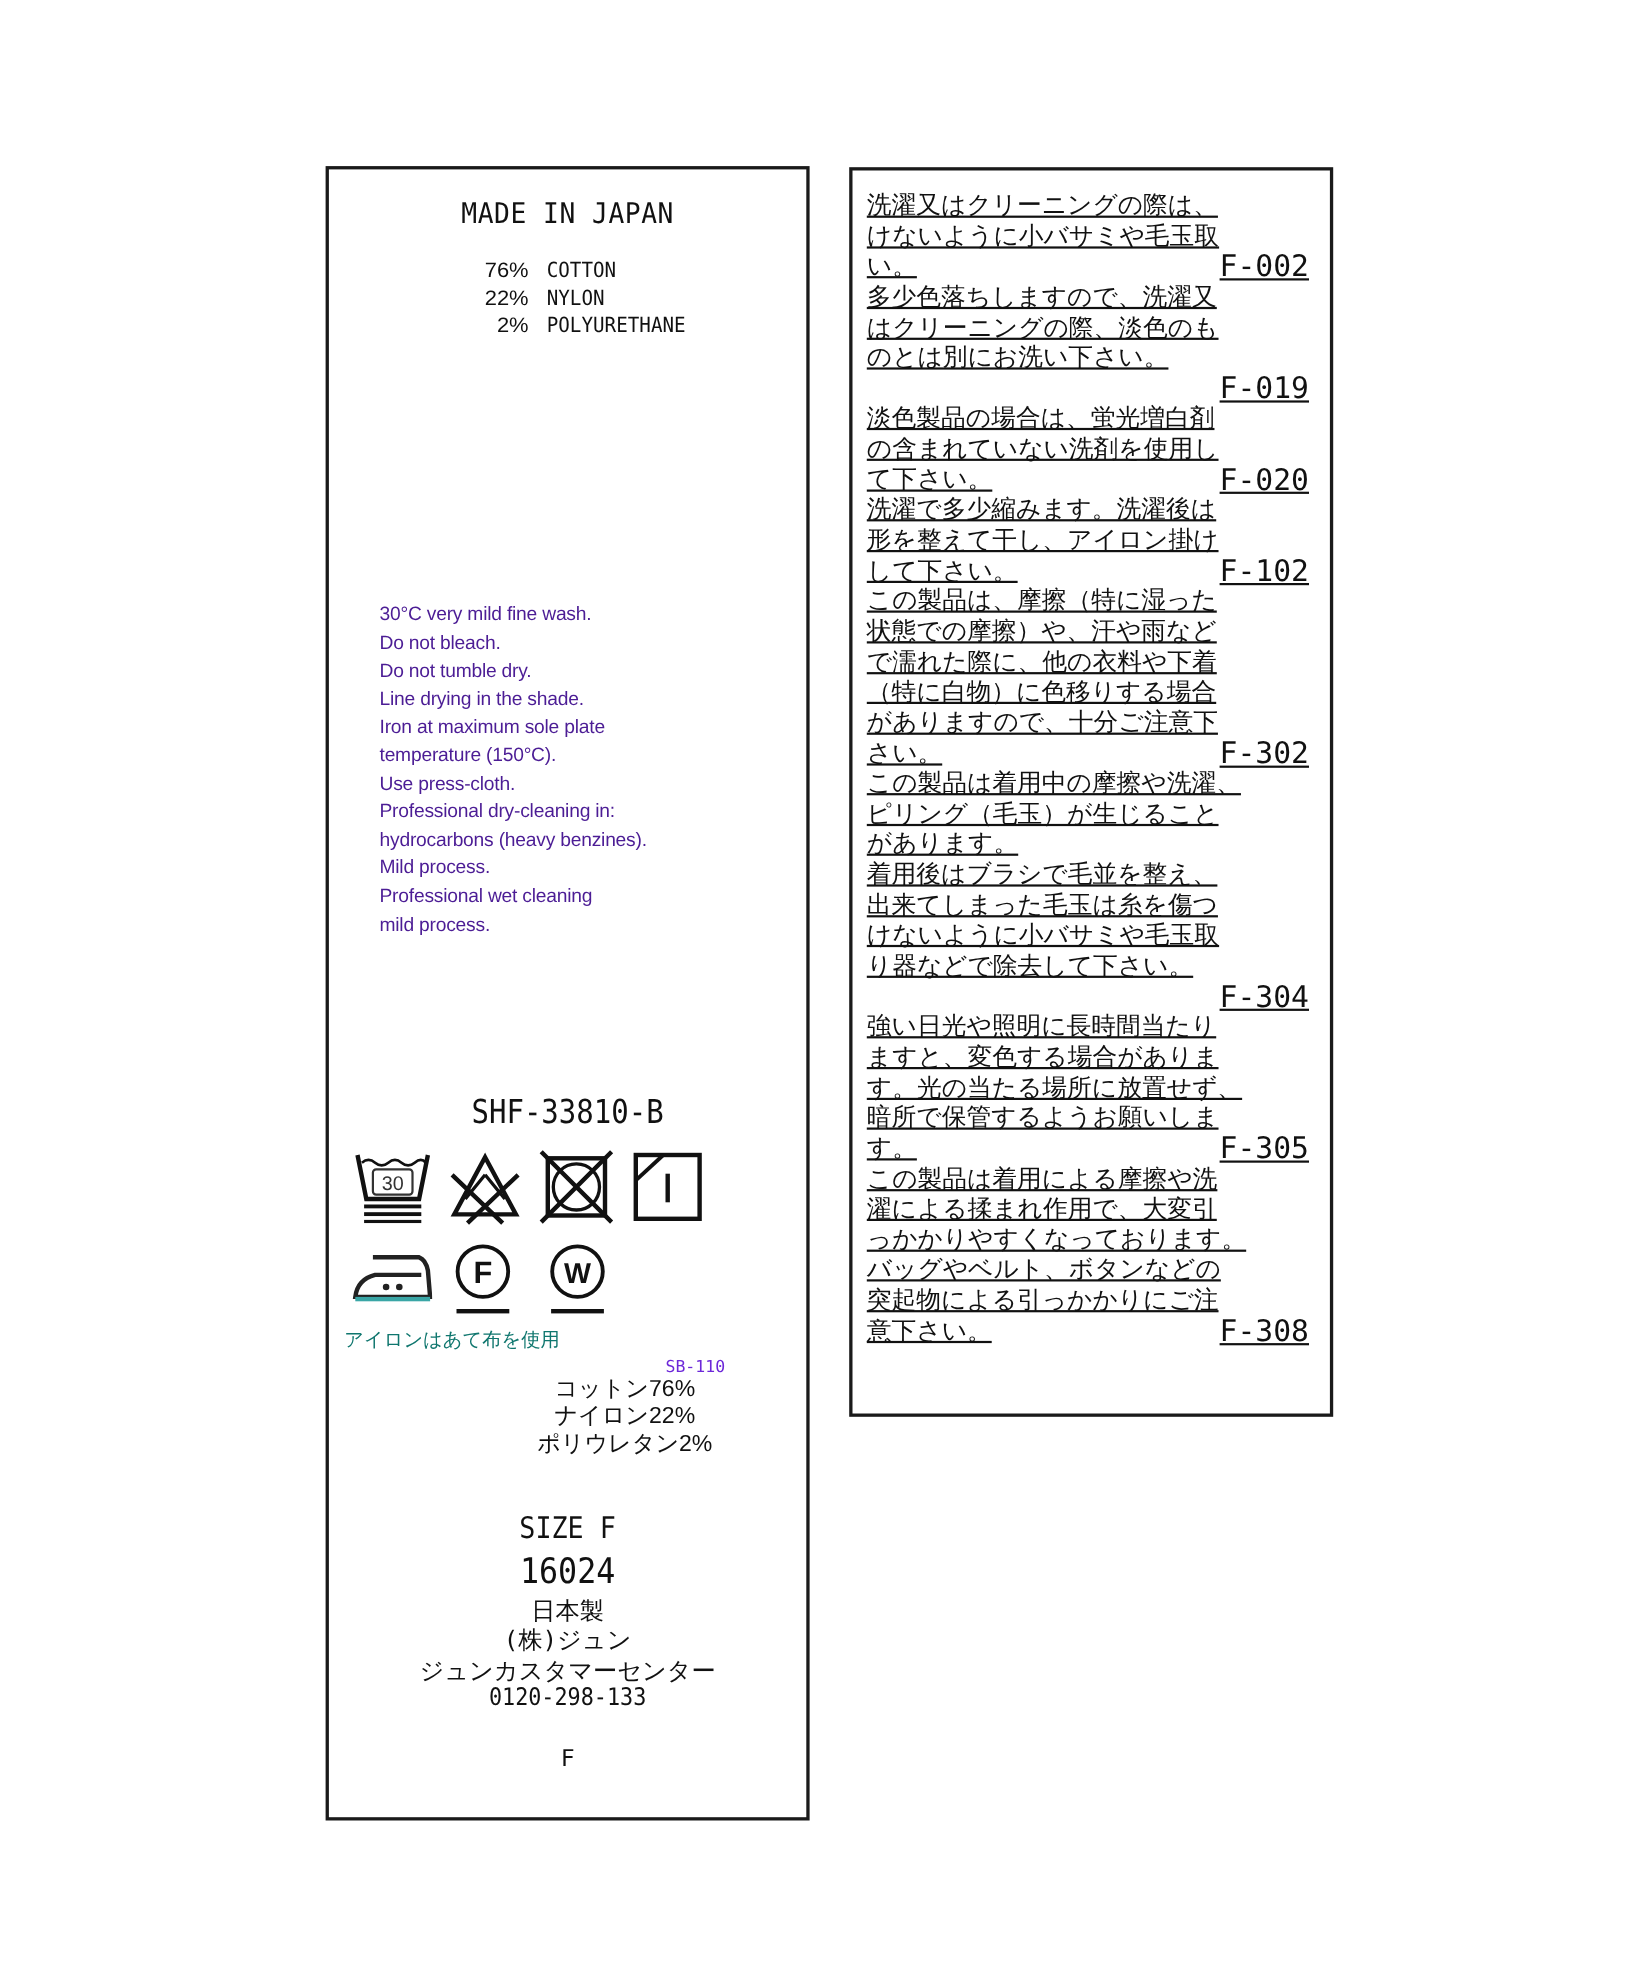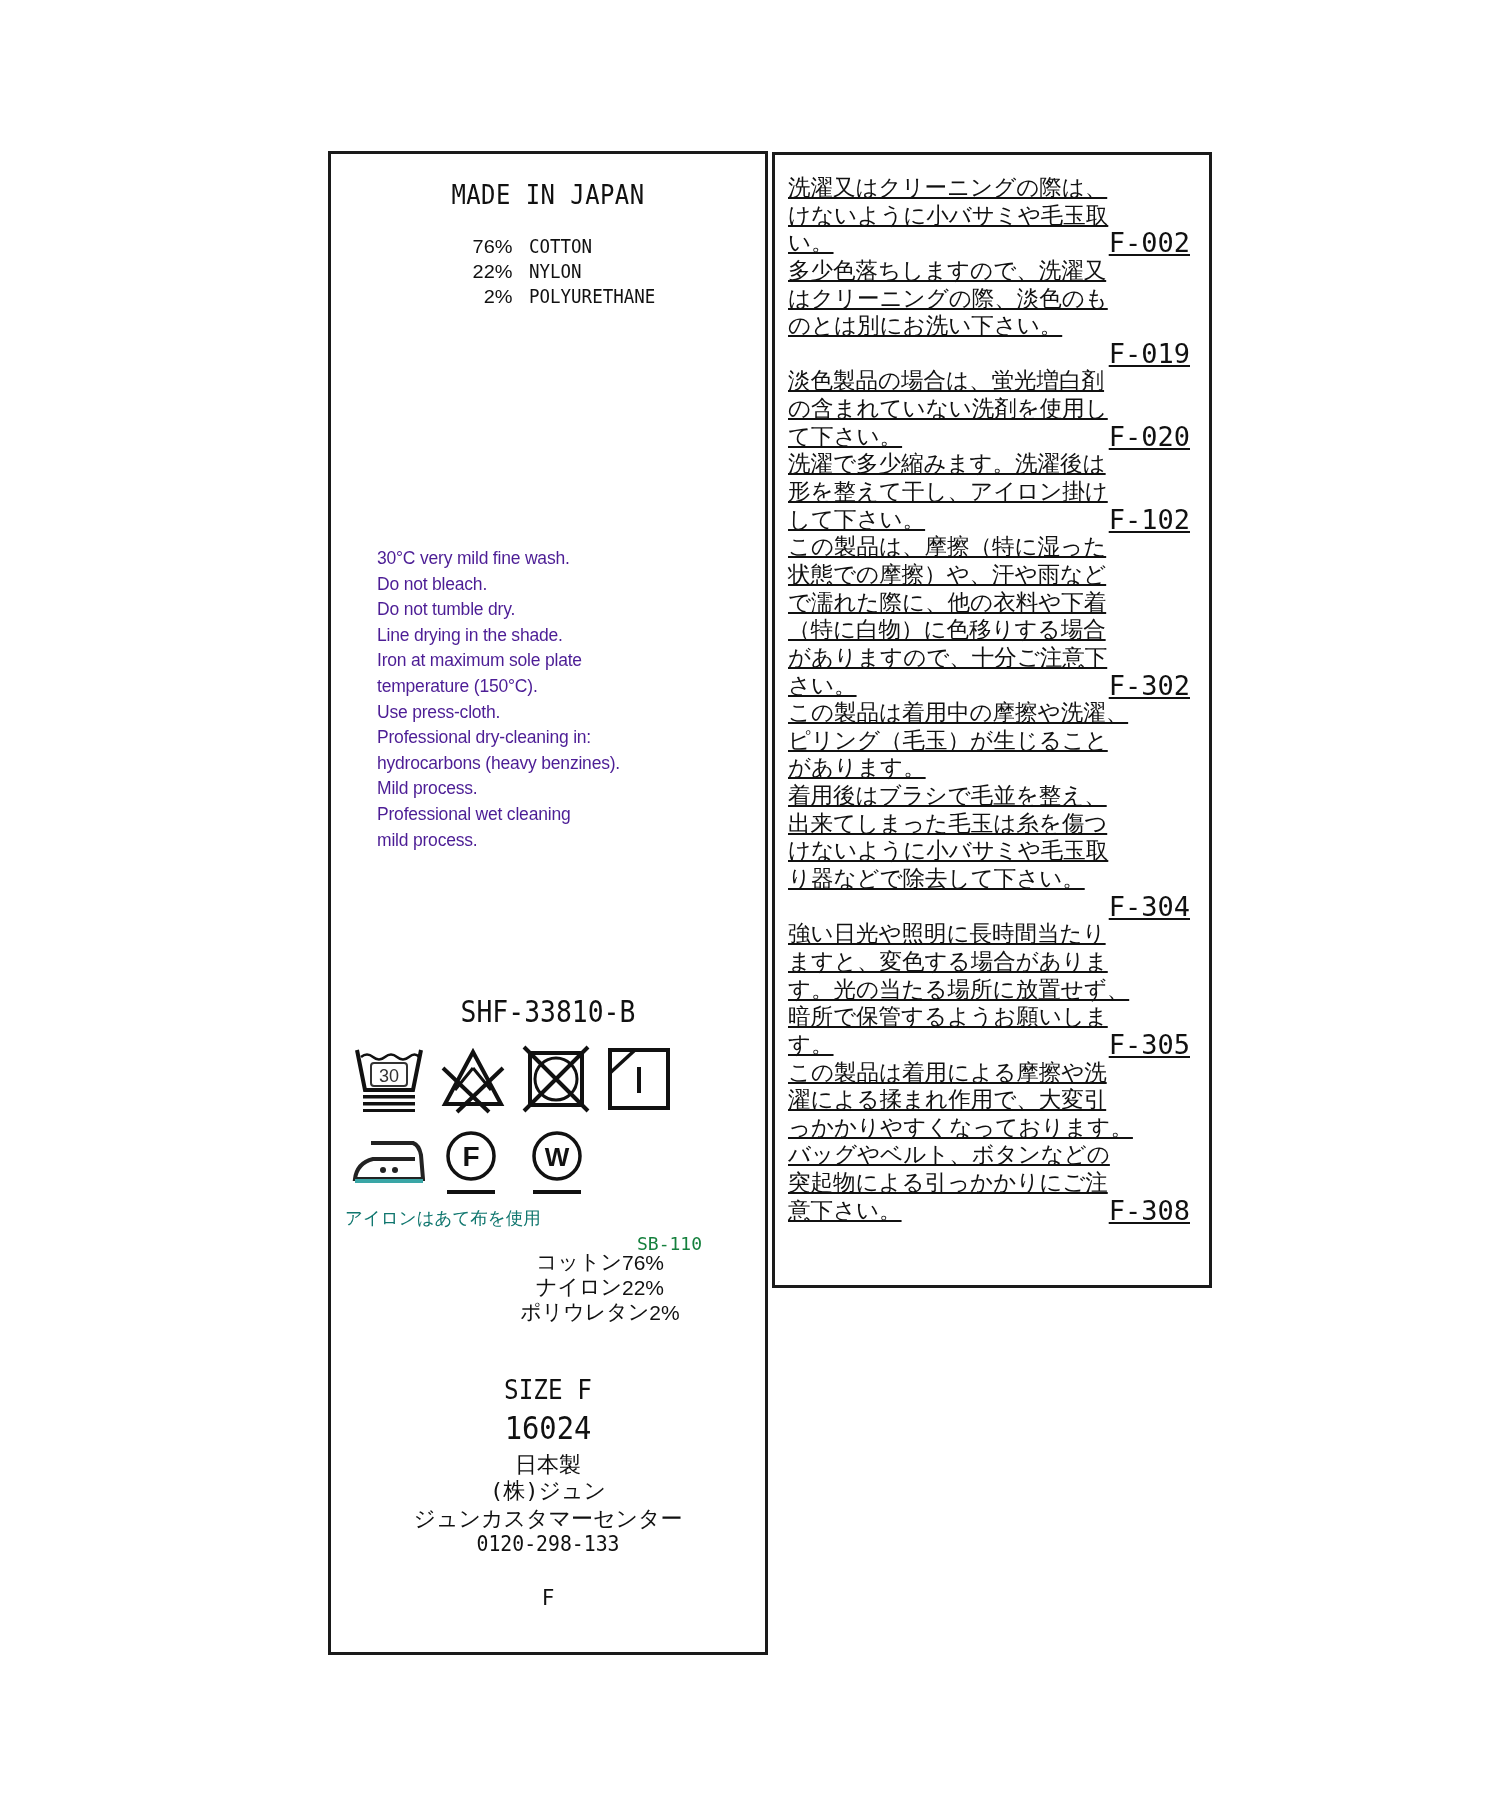--- a/index.html
+++ b/index.html
@@ -1,38 +1,38 @@
 <!DOCTYPE html>
 <html><head>
 <meta charset="utf-8">
 <style>
   html, body { margin: 0; padding: 0; background: #ffffff; }
   body { width: 1500px; height: 1800px; position: relative; overflow: hidden; color: #111; }
   .mono { font-family: "DejaVu Sans Mono", "Liberation Mono", monospace; }
   .sans { font-family: "Liberation Sans", "DejaVu Sans", sans-serif; }
   .label { position: absolute; border: 3px solid #1a1a1a; box-sizing: border-box; background: #fff; }
-  #left-label { left: 296px; top: 151px; width: 440px; height: 1504px; margin-left: 32px; }
+  #left-label { left: 296px; top: 151px; width: 440px; height: 1504px; }
   #right-label { left: 772px; top: 152px; width: 440px; height: 1136px; }
   .abs { position: absolute; white-space: nowrap; }
   .center { left: 0; right: 0; text-align: center; }
 
   .made { top: 26px; font-size: 26px; letter-spacing: 0.5px; transform: scaleX(0.92); }
   .comp { position: absolute; left: 118px; top: 80px; font-size: 19px; line-height: 25px; }
   .comp-row { display: flex; }
   .comp-pct { width: 62px; text-align: right; transform: scaleX(1.05); }
   .comp-name { margin-left: 18px; transform-origin: left; transform: scaleX(0.92); }
 
   .care { position: absolute; left: 46px; top: 392px; font-size: 17.5px; line-height: 25.6px; color: #4c1d95; letter-spacing: -0.2px; }
   .care div { white-space: nowrap; }
 
   .style-code { top: 840px; font-size: 30px; transform: scaleX(0.88); }
 
   .sym { position: absolute; }
   .press-note { position: absolute; left: 14px; top: 1052px; font-size: 17.5px; color: #0f766e; }
-  .sb { position: absolute; left: 306px; top: 1079px; font-size: 18px; color: #15803d; }
+  .sb { position: absolute; left: 306px; top: 1079px; font-size: 15px; color: #6d28d9; }
   .jcomp { position: absolute; left: 140px; top: 1096px; font-size: 21px; line-height: 25px; }
   .jrow { display: flex; width: 258px; justify-content: center; }
   .jrow span:last-child { font-family: "Liberation Sans", sans-serif; }
 
   .size { top: 1220px; font-size: 27px; transform: scaleX(0.9); }
   .lot { top: 1255px; font-size: 32px; transform: scaleX(0.9); }
   .jline { font-size: 22px; }
   .made-jp { top: 1296px; }
   .corp { top: 1322px; }
   .center-name { top: 1350px; }

